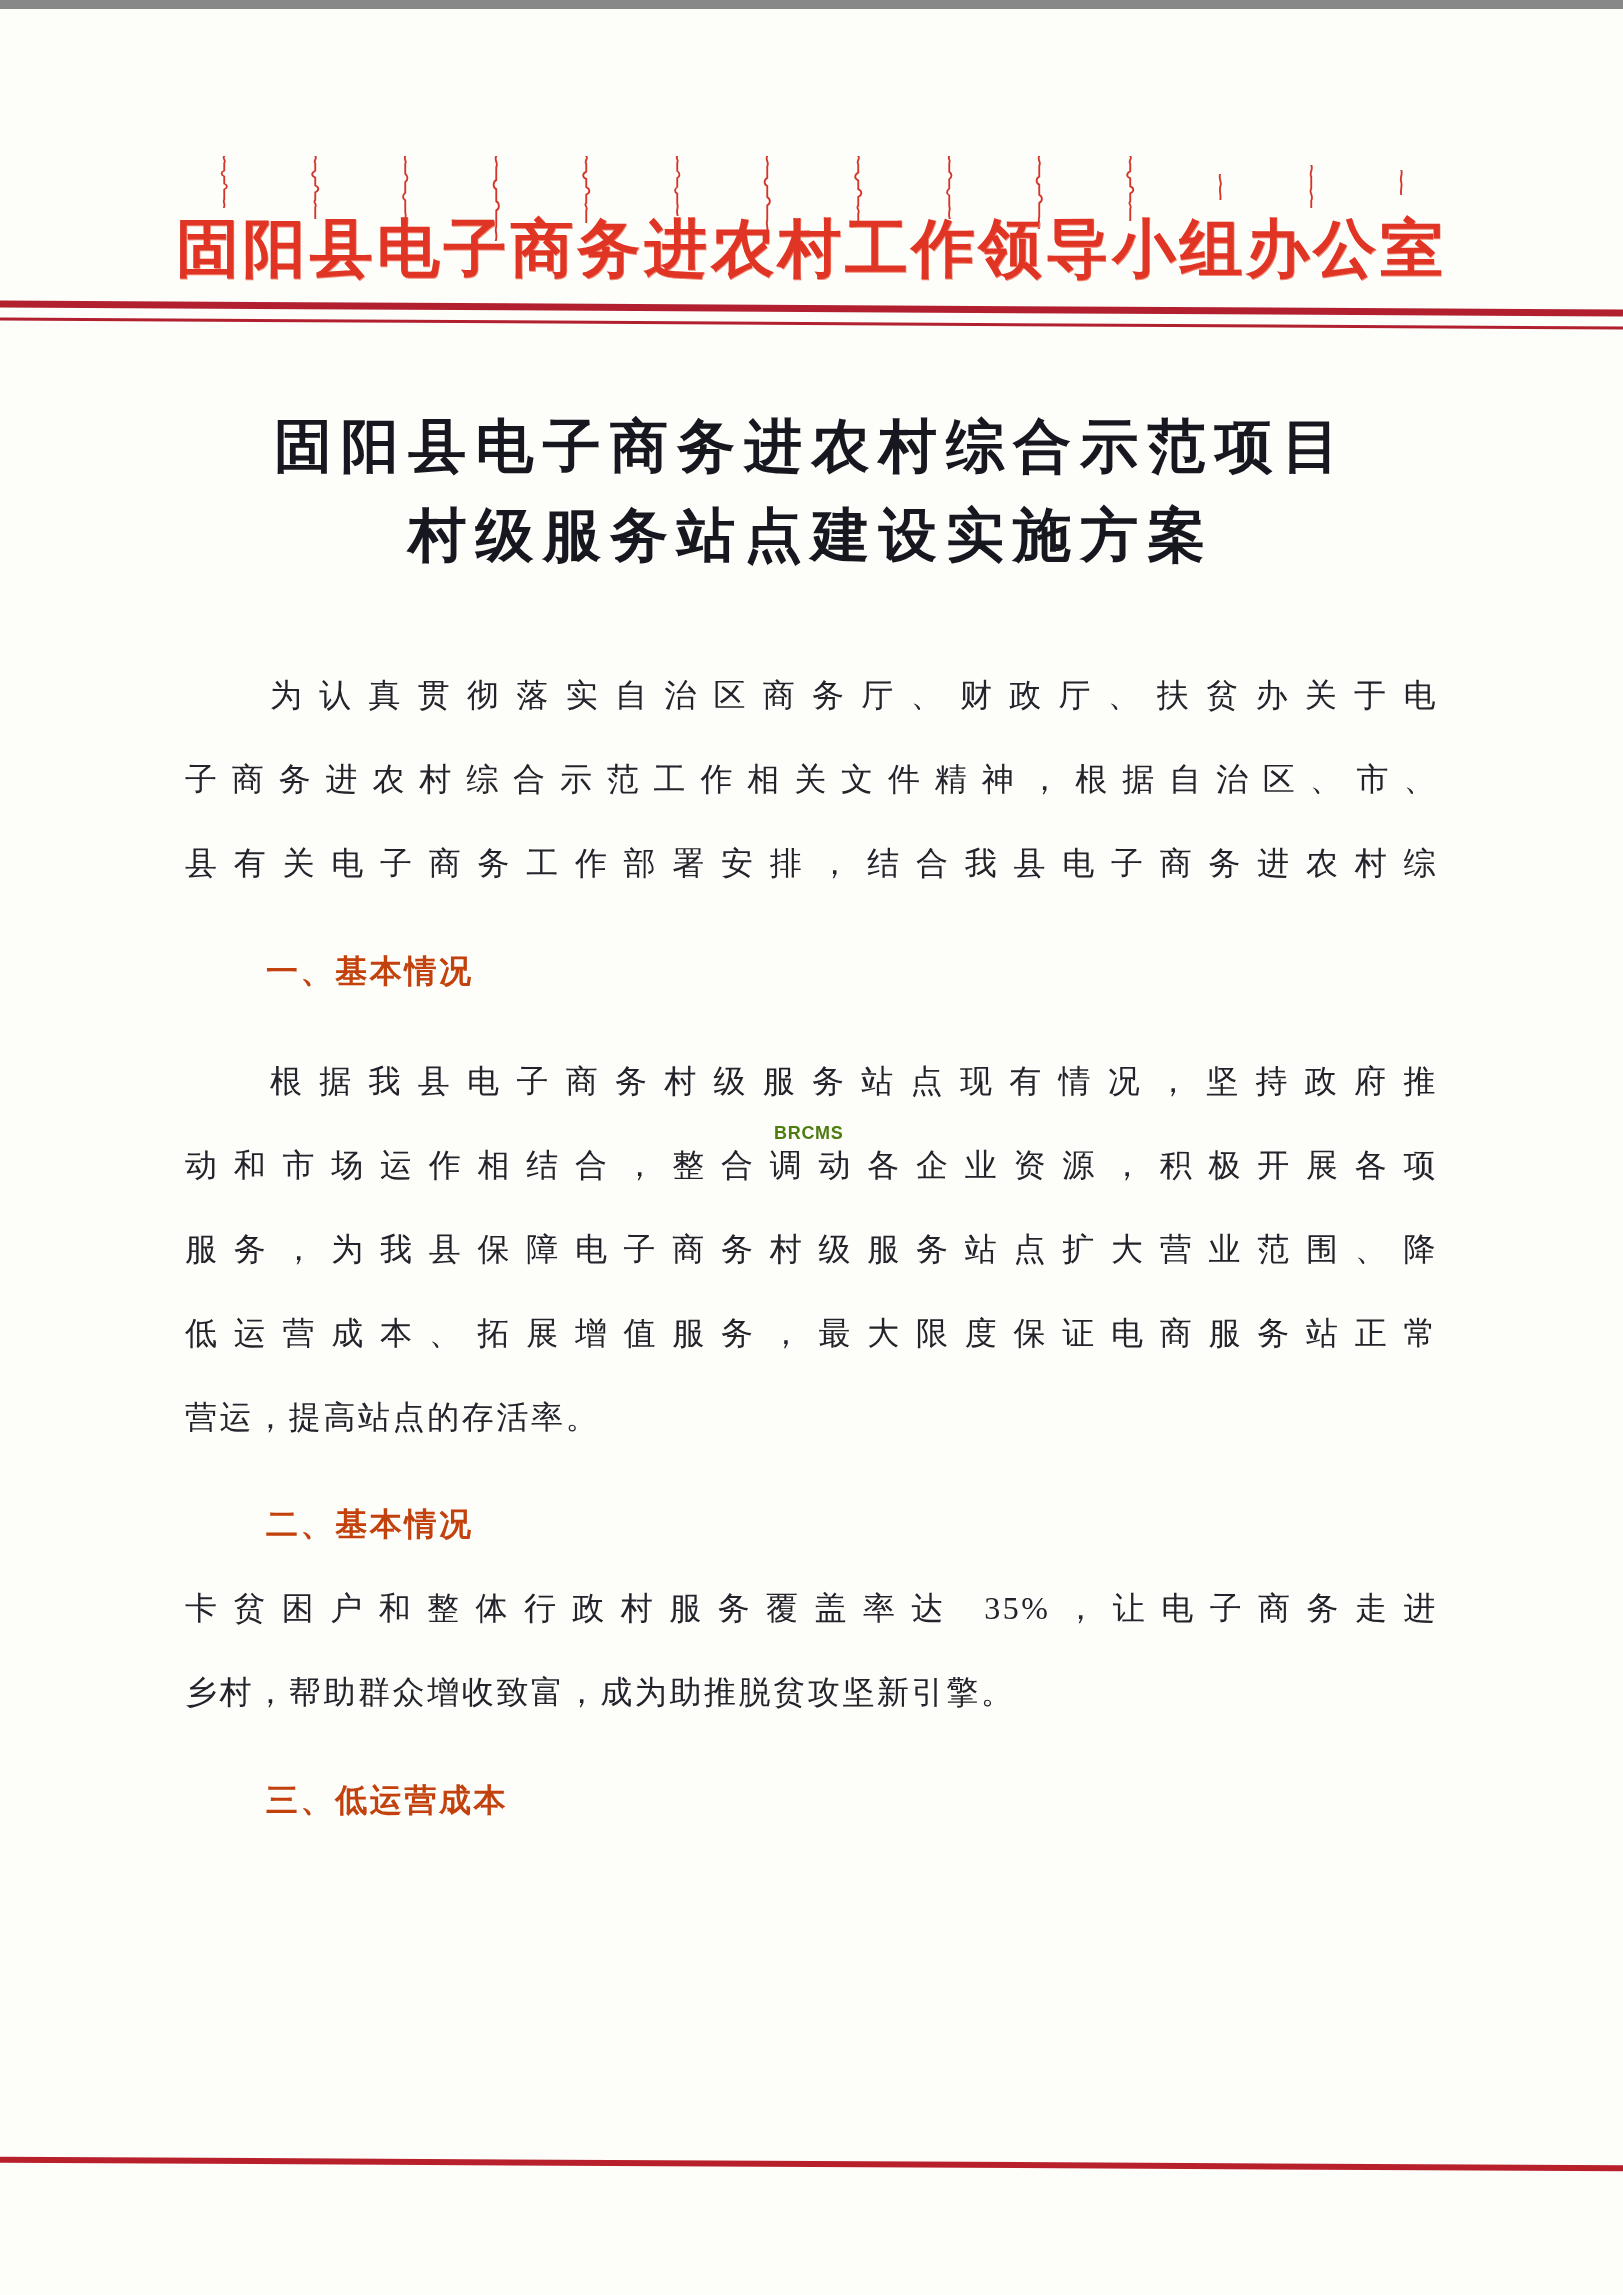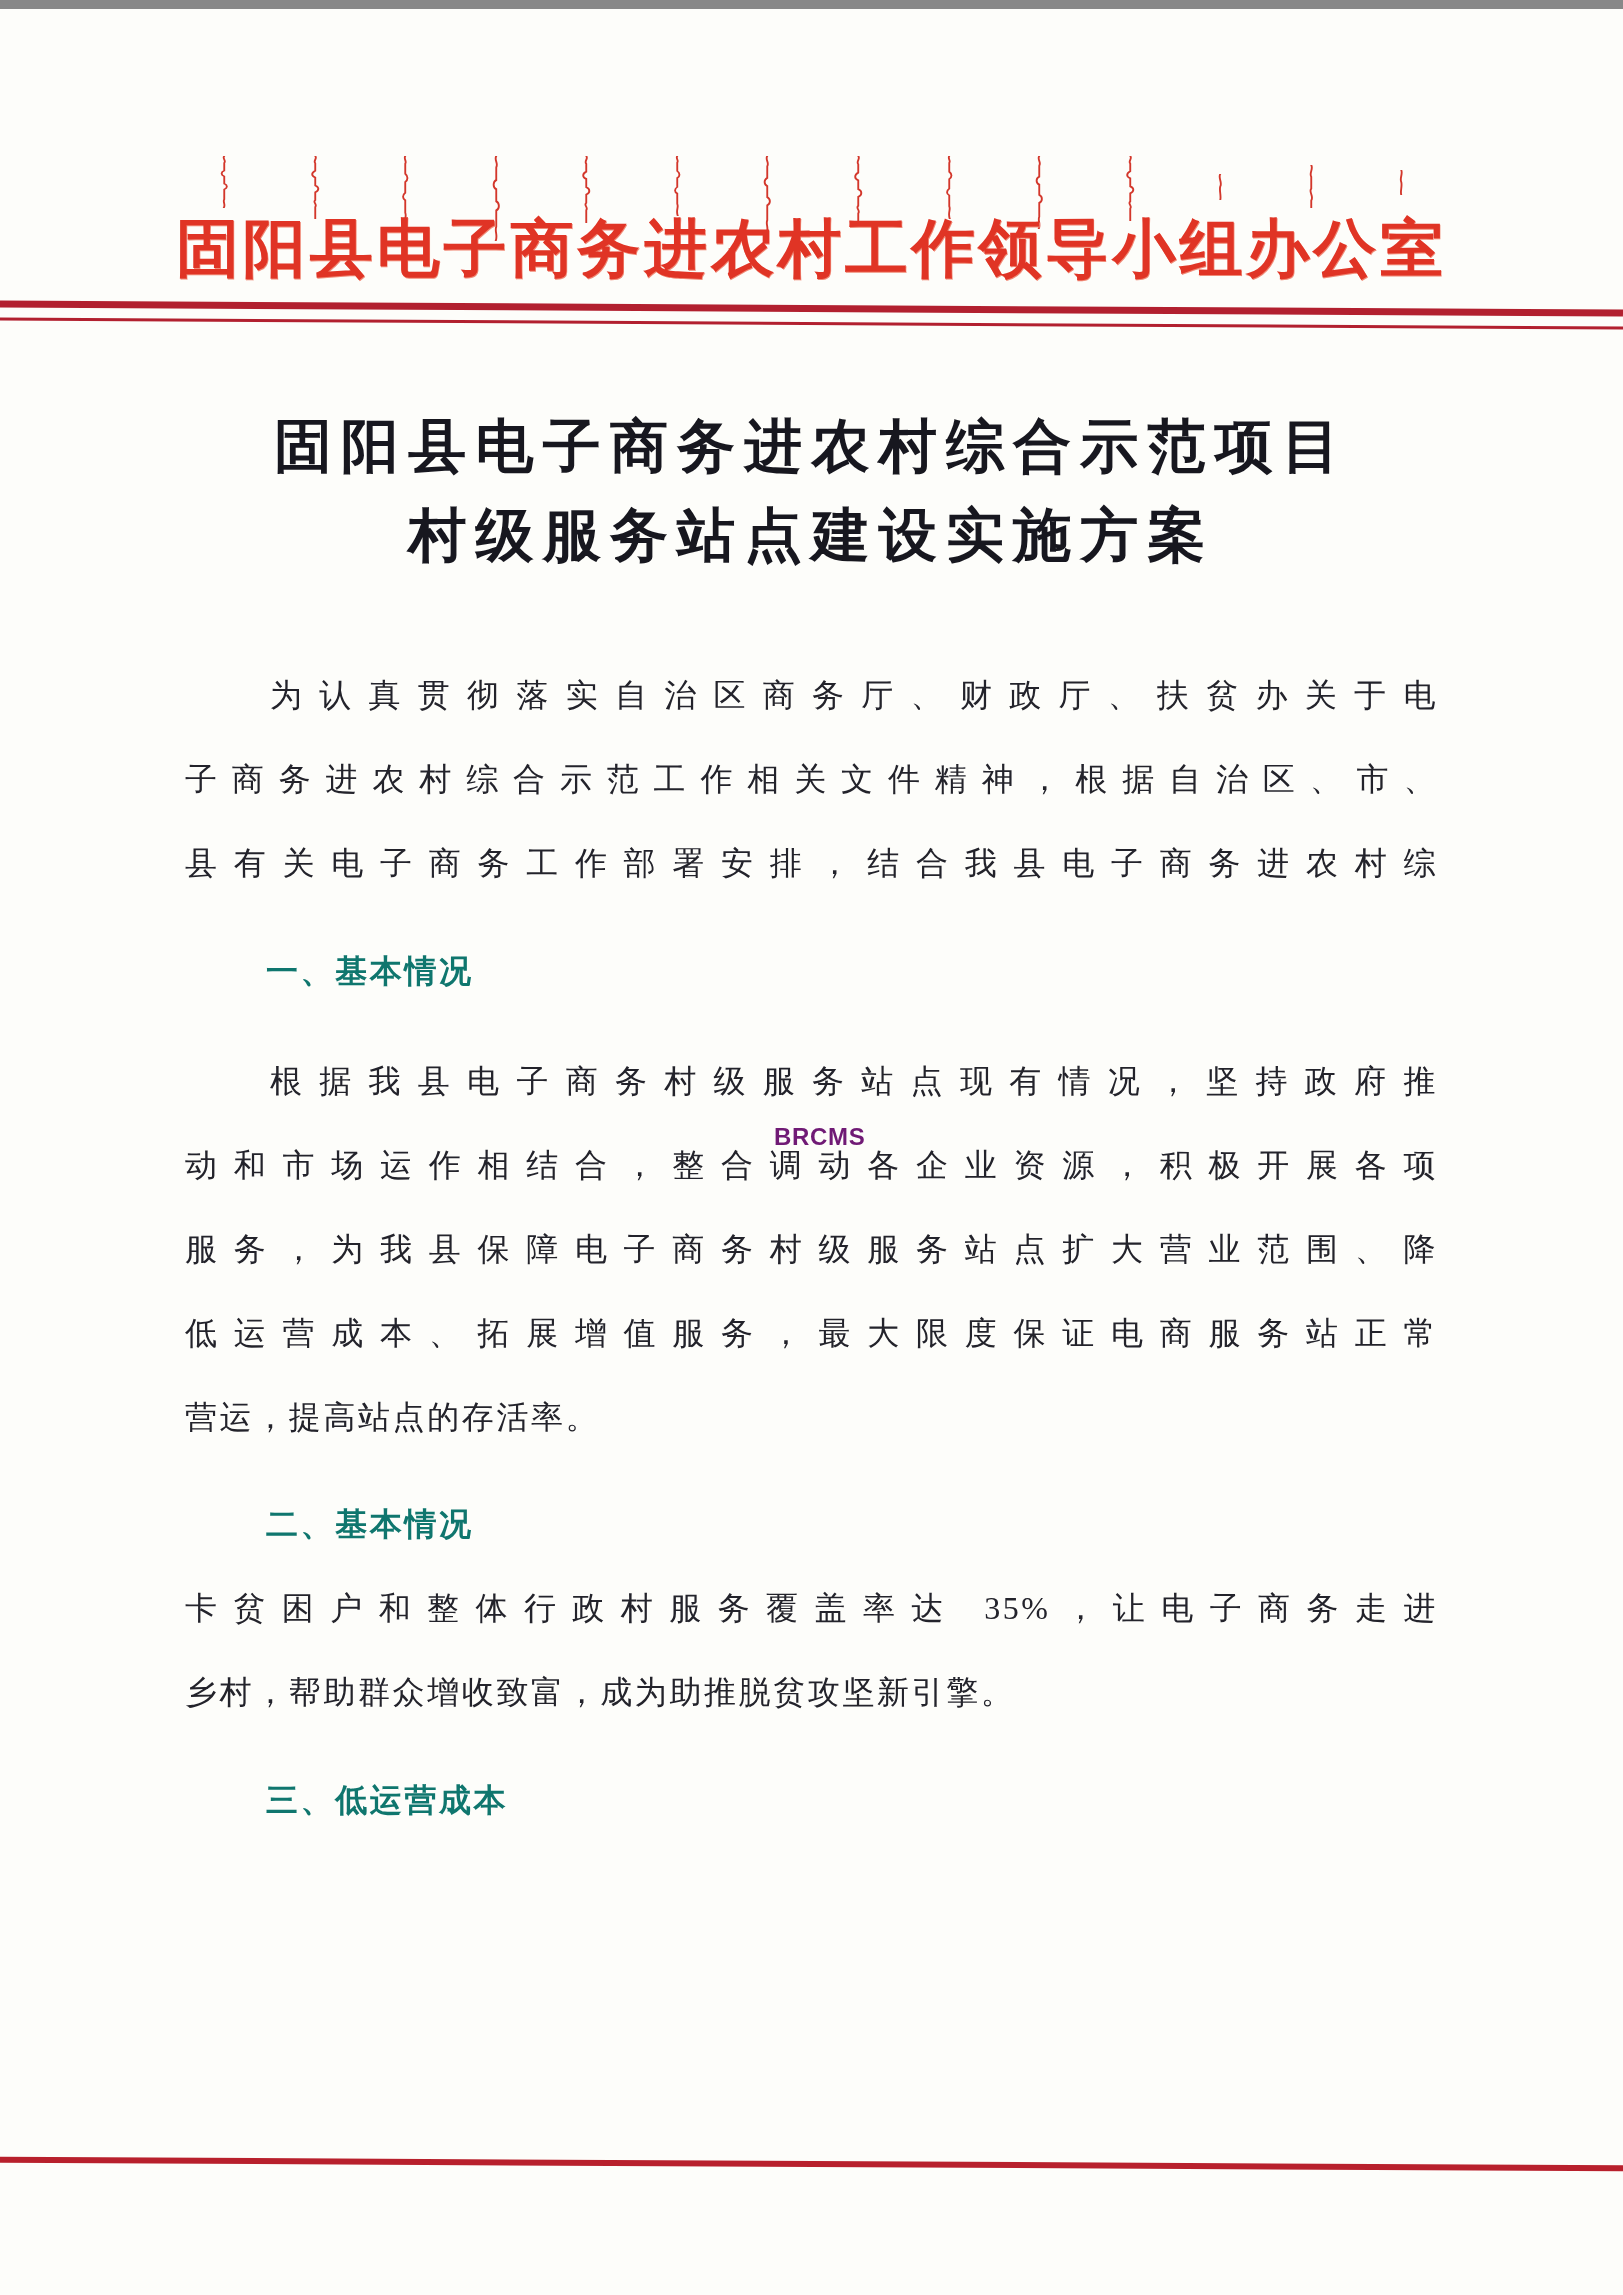--- a/index.html
+++ b/index.html
@@ -84,34 +84,34 @@
     text-align:justify;
     text-align-last:justify;
   }
   .bline.first{text-indent:85px;}
   .bline.last{text-align-last:left;}
   .heading{
     font-weight:bold;
     text-align-last:left;
     text-indent:81px;
     margin-top:23.6px;
-    color:#0f766e;
+    color:#c2410c;
   }
   .after-heading{margin-top:26px;}
 
   
   .watermark{
     position:absolute;
     top:1114px;
     left:774px;
     font-family:"Liberation Sans", sans-serif;
-    font-size:24px;
+    font-size:18px;
     font-weight:bold;
     letter-spacing:0.7px;
-    color:#701a75;
+    color:#4d7c0f;
     text-align:center;
   }
 </style>
 </head>
 <body>
 
 <div class="page">
 
   <div class="mn-row">
     <svg class="mn-col" width="10.5" height="52" viewBox="0 0 18 120" preserveAspectRatio="none">

